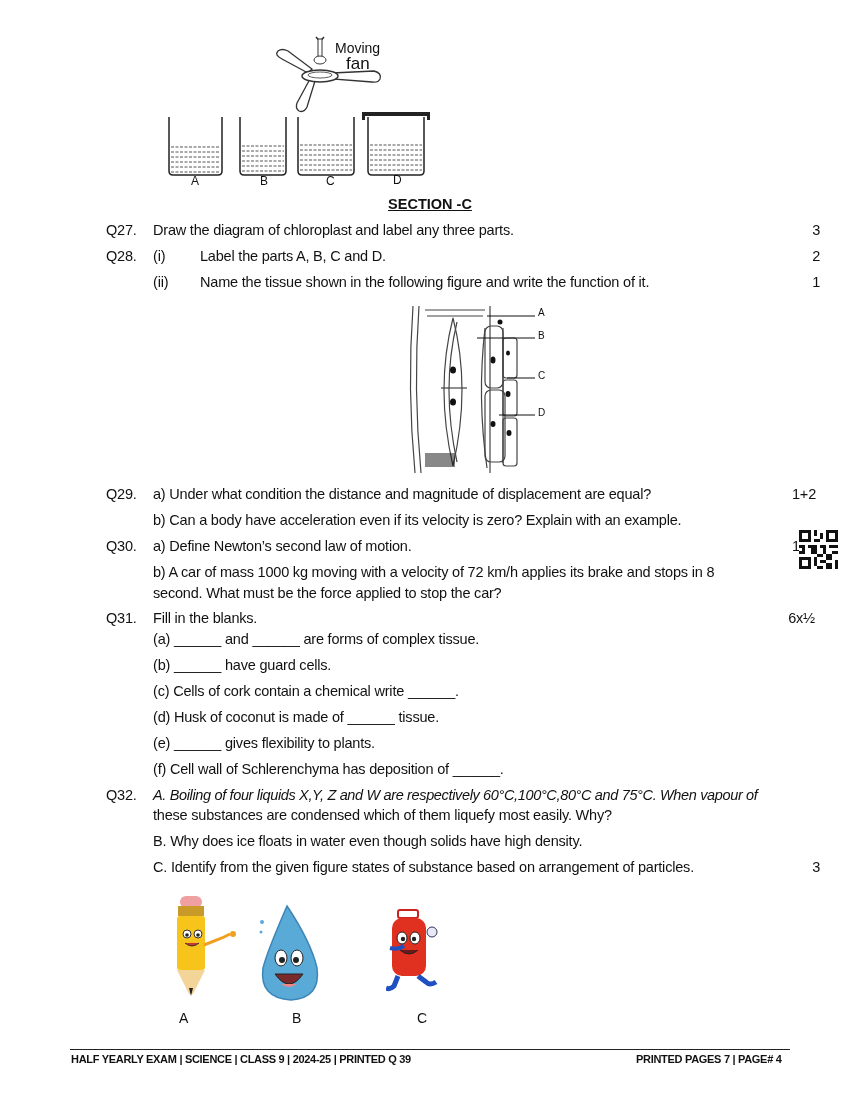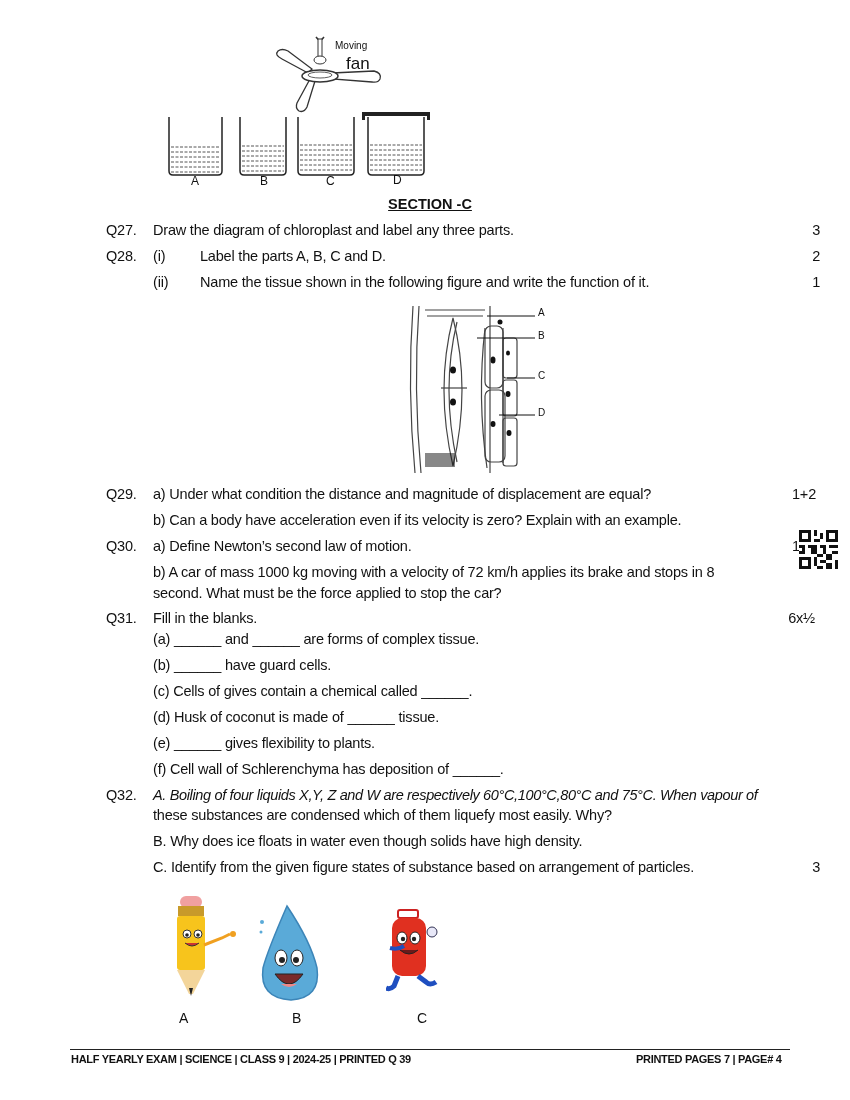--- a/index.html
+++ b/index.html
@@ -62,21 +62,21 @@
         <line x1="140" y1="130" x2="192" y2="130"></line>
         <line x1="140" y1="135" x2="192" y2="135"></line>
       <line x1="210" y1="110" x2="262" y2="110"></line>
         <line x1="210" y1="115" x2="262" y2="115"></line>
         <line x1="210" y1="120" x2="262" y2="120"></line>
         <line x1="210" y1="125" x2="262" y2="125"></line>
         <line x1="210" y1="130" x2="262" y2="130"></line>
         <line x1="210" y1="135" x2="262" y2="135"></line>
     </g>
   </svg>
-  <span class="abs fig-label" style="left:175px; top:5px; font-size:10px;">Moving</span>
+  <span class="abs fig-label" style="left:175px; top:5px; font-size:14px;">Moving</span>
   <span class="abs fig-label" style="left:186px; top:19px; font-size:17px;">fan</span>
   <span class="abs fig-label" style="left:31px; top:139px; font-size:12px;">A</span>
   <span class="abs fig-label" style="left:100px; top:139px; font-size:12px;">B</span>
   <span class="abs fig-label" style="left:166px; top:139px; font-size:12px;">C</span>
   <span class="abs fig-label" style="left:233px; top:138px; font-size:12px;">D</span>
 </div>
 
 <div class="abs section-title">SECTION -C</div>
 
 <span class="abs txt qnum" style="top:222px;">Q27.</span>
@@ -176,21 +176,21 @@
       <rect x="6" y="12" width="2" height="1"></rect>
     </g>
   </svg>
 </div>
 
 <span class="abs txt qnum" style="top:610px;">Q31.</span>
 <span class="abs txt" style="left:118px; top:610px;">Fill in the blanks.</span>
 <span class="abs txt marks" style="left:740px; top:610px;">6x½</span>
 <span class="abs txt" style="left:118px; top:631px;">(a) ______ and ______ are forms of complex tissue.</span>
 <span class="abs txt" style="left:118px; top:657px;">(b) ______ have guard cells.</span>
-<span class="abs txt" style="left:118px; top:683px;">(c) Cells of gives contain a chemical called ______.</span>
+<span class="abs txt" style="left:118px; top:683px;">(c) Cells of cork contain a chemical write ______.</span>
 <span class="abs txt" style="left:118px; top:709px;text-align:center;">(d) Husk of coconut is made of ______ tissue.</span>
 <span class="abs txt" style="left:118px; top:735px;">(e) ______ gives flexibility to plants.</span>
 <span class="abs txt" style="left:118px; top:761px;">(f) Cell wall of Schlerenchyma has deposition of ______.</span>
 
 <span class="abs txt qnum" style="top:787px;">Q32.</span>
 <span class="abs txt" style="left:118px; top:787px; letter-spacing:-0.35px;font-style:italic;">A. Boiling of four liquids X,Y, Z and W are respectively 60°C,100°C,80°C and 75°C. When vapour of</span>
 <span class="abs txt" style="left:118px; top:807px;">these substances are condensed which of them liquefy most easily. Why?</span>
 <span class="abs txt" style="left:118px; top:833px;">B. Why does ice floats in water even though solids have high density.</span>
 <span class="abs txt" style="left:118px; top:859px;">C. Identify from the given figure states of substance based on arrangement of particles.</span>
 <span class="abs txt marks" style="left:745px; top:859px;">3</span>

